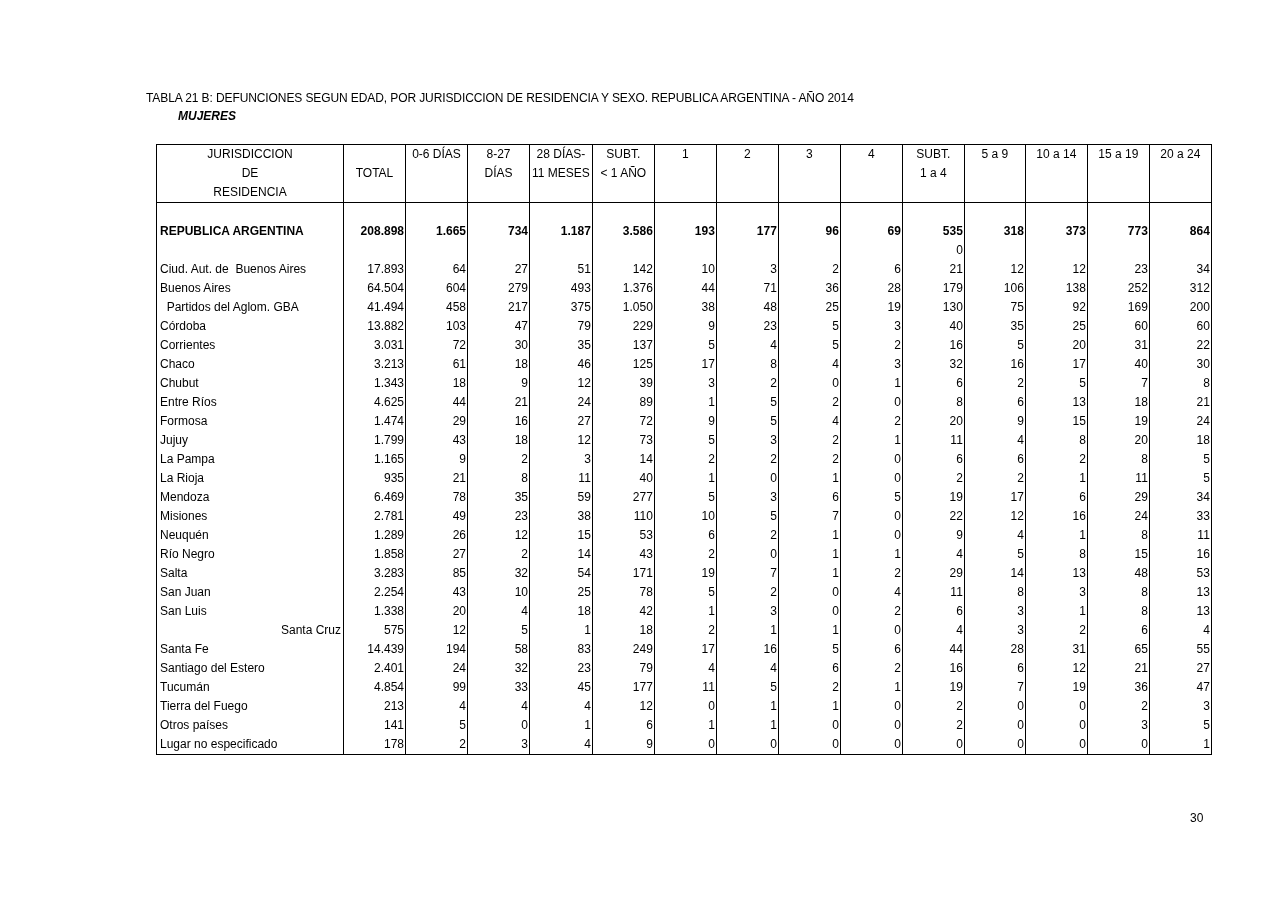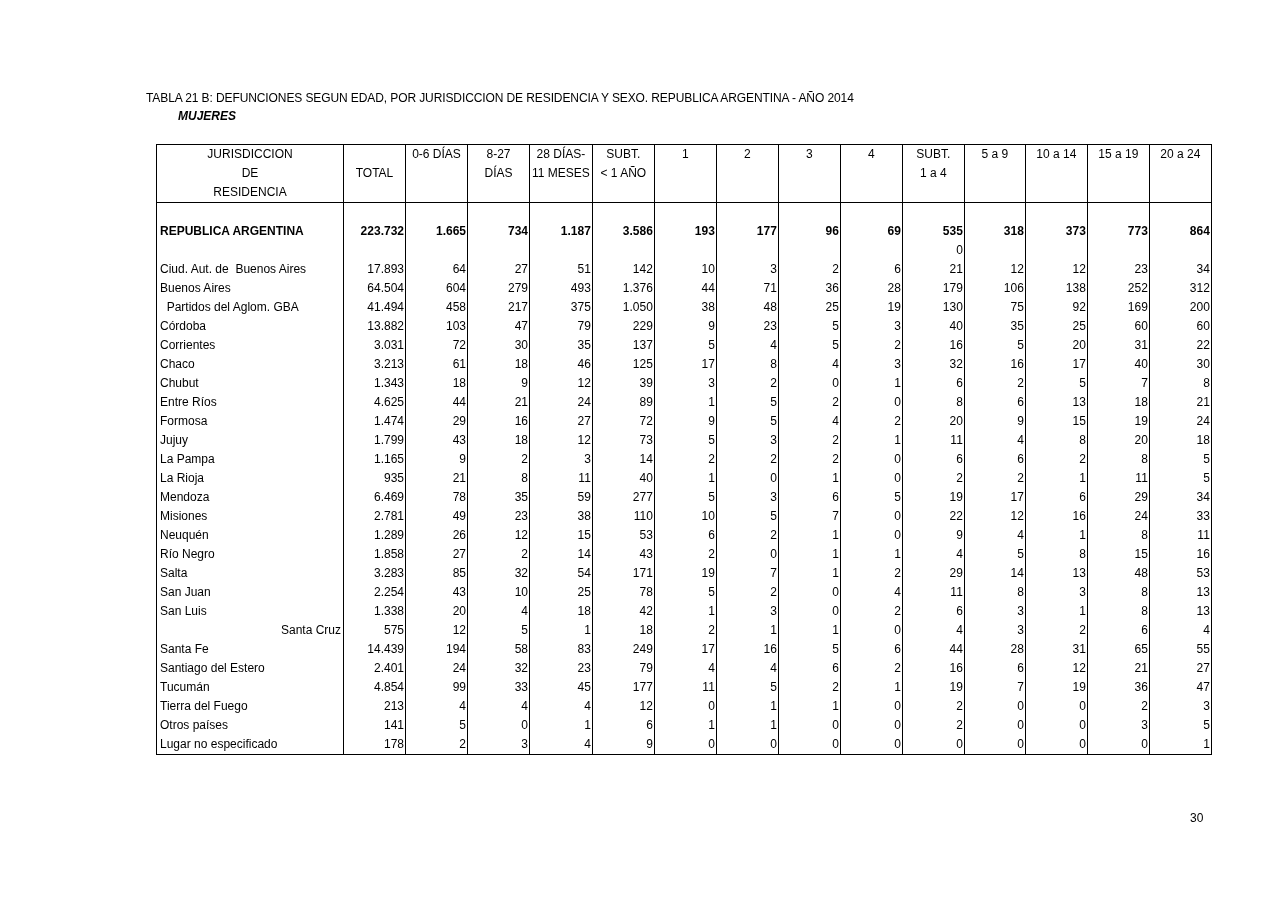--- a/index.html
+++ b/index.html
@@ -108,21 +108,21 @@
         <td></td>
         <td></td>
         <td></td>
         <td></td>
         <td></td>
         <td></td>
         <td></td>
       </tr>
       <tr class="national">
         <td class="name">REPUBLICA ARGENTINA</td>
-        <td class="num">223.732</td>
+        <td class="num">208.898</td>
         <td class="num">1.665</td>
         <td class="num">734</td>
         <td class="num">1.187</td>
         <td class="num">3.586</td>
         <td class="num">193</td>
         <td class="num">177</td>
         <td class="num">96</td>
         <td class="num">69</td>
         <td class="num">535</td>
         <td class="num">318</td>

